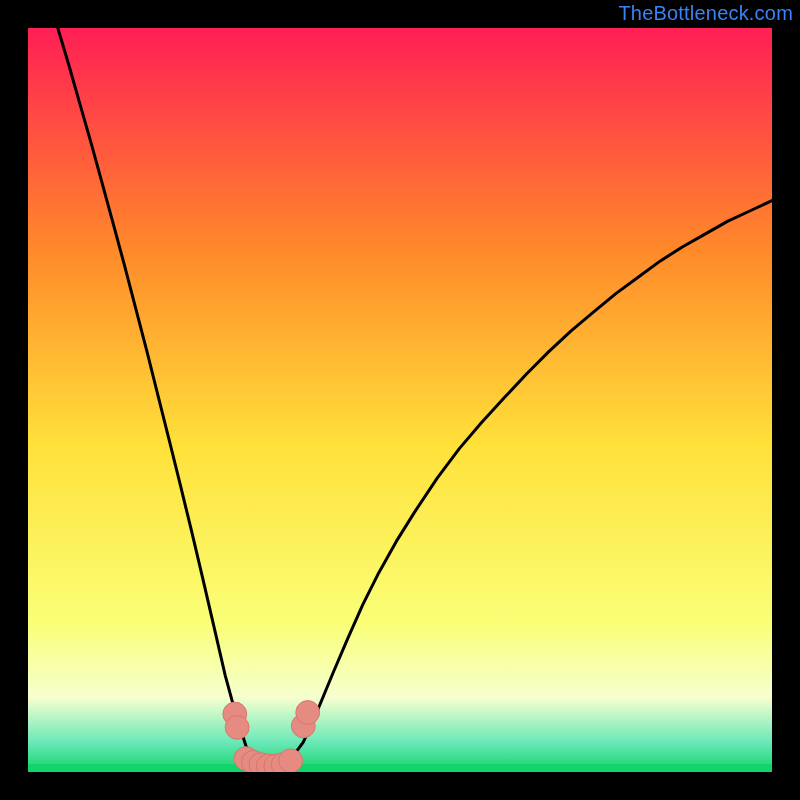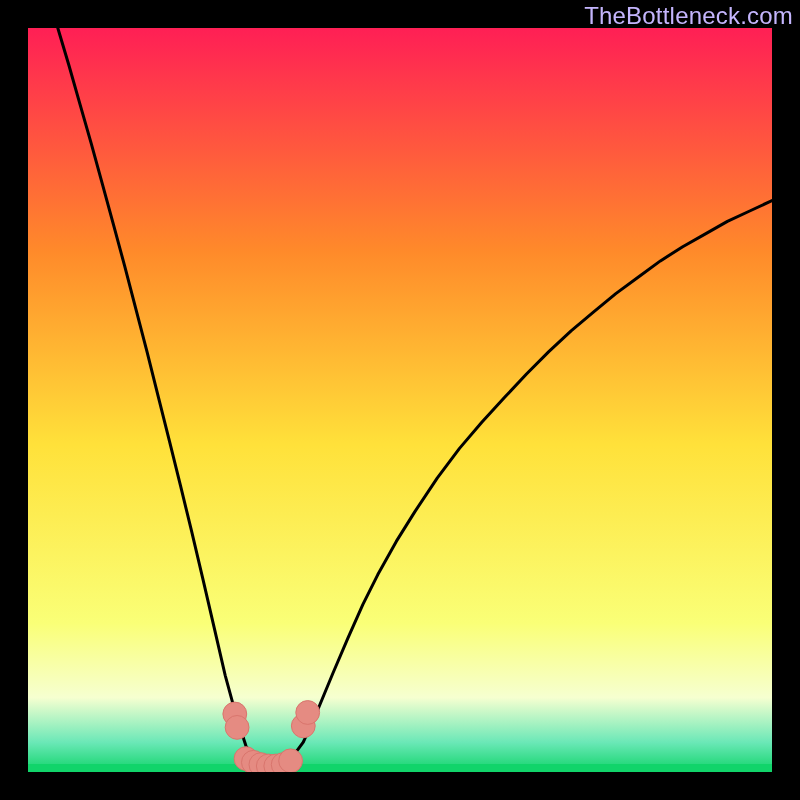--- a/index.html
+++ b/index.html
@@ -24,22 +24,22 @@
     top: 28px;
     left: 28px;
     width: 744px;
     height: 744px;
     overflow: hidden;
   }
   .watermark {
     position: absolute;
     top: 2px;
     right: 7px;
-    font-size: 24px;
-    color: #c4b5fd;
+    font-size: 20px;
+    color: #3b82f6;
     letter-spacing: 0.2px;
     font-weight: 400;
   }
   svg { display: block; }
 </style>
 </head>
 <body>
 
 <div class="frame">
   <div class="plot-area">

